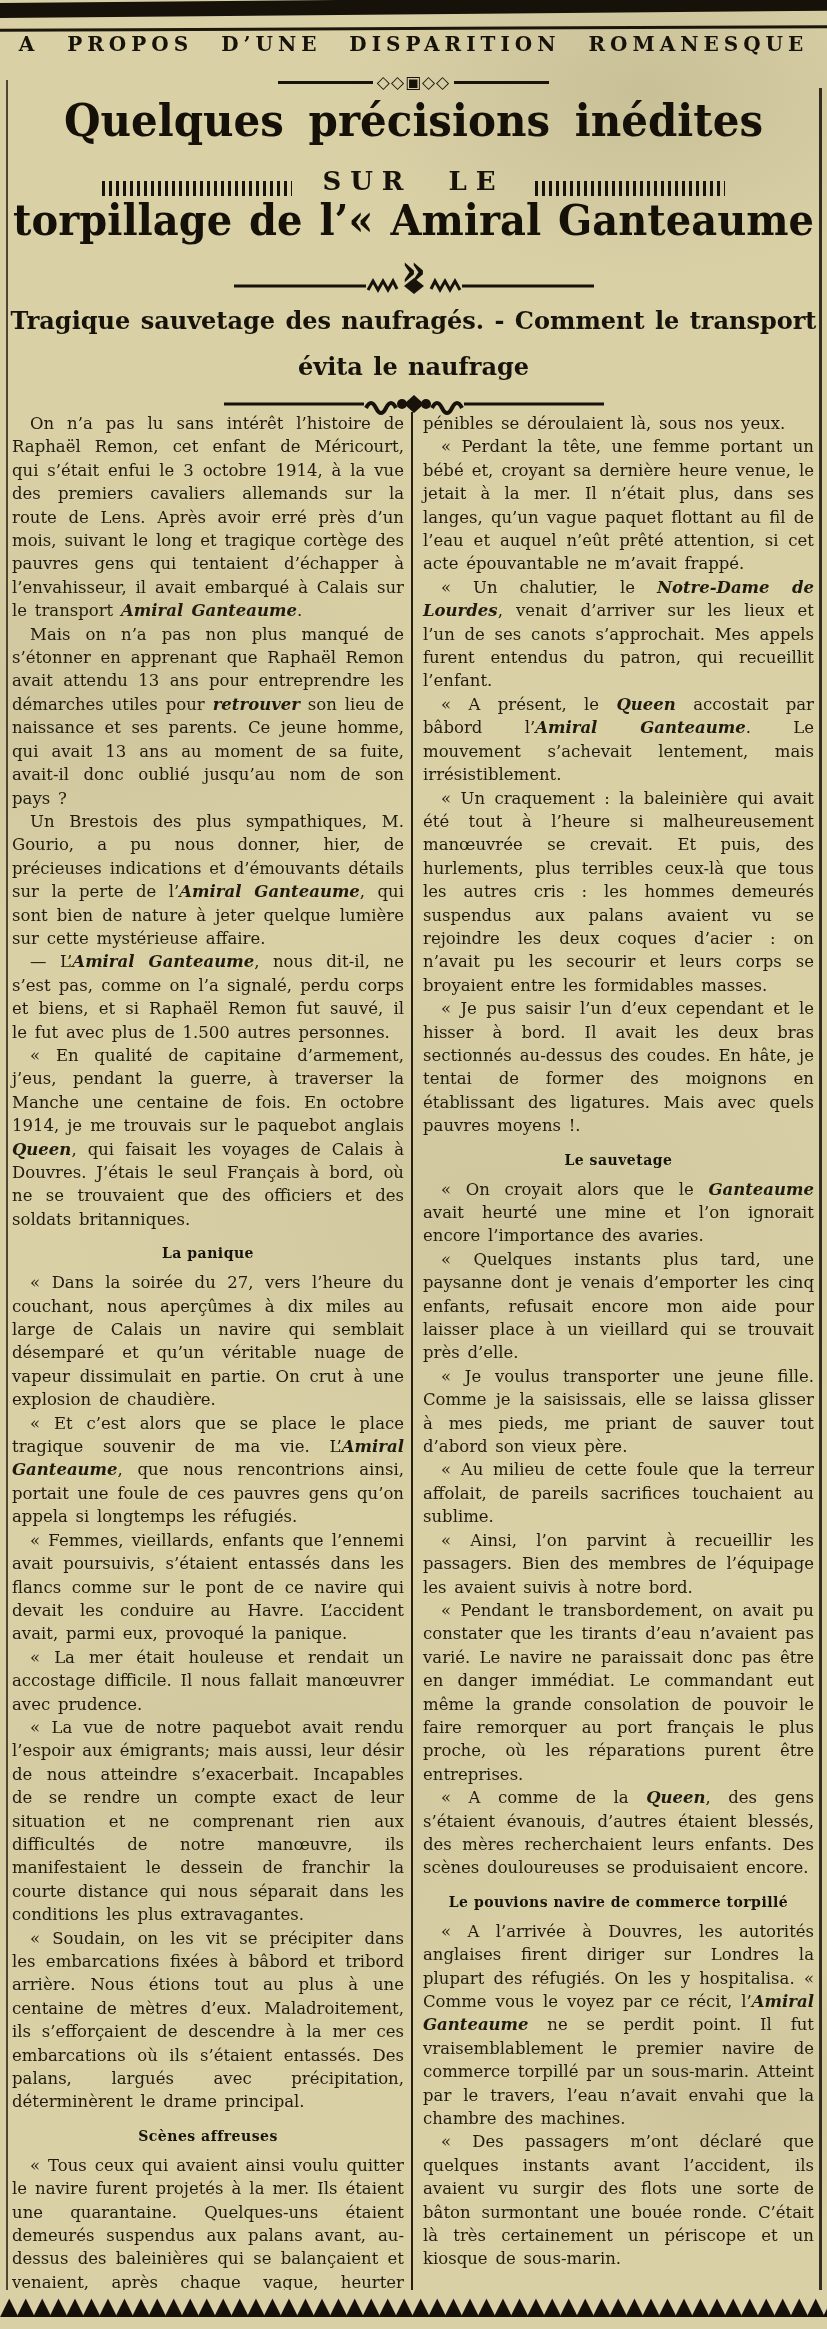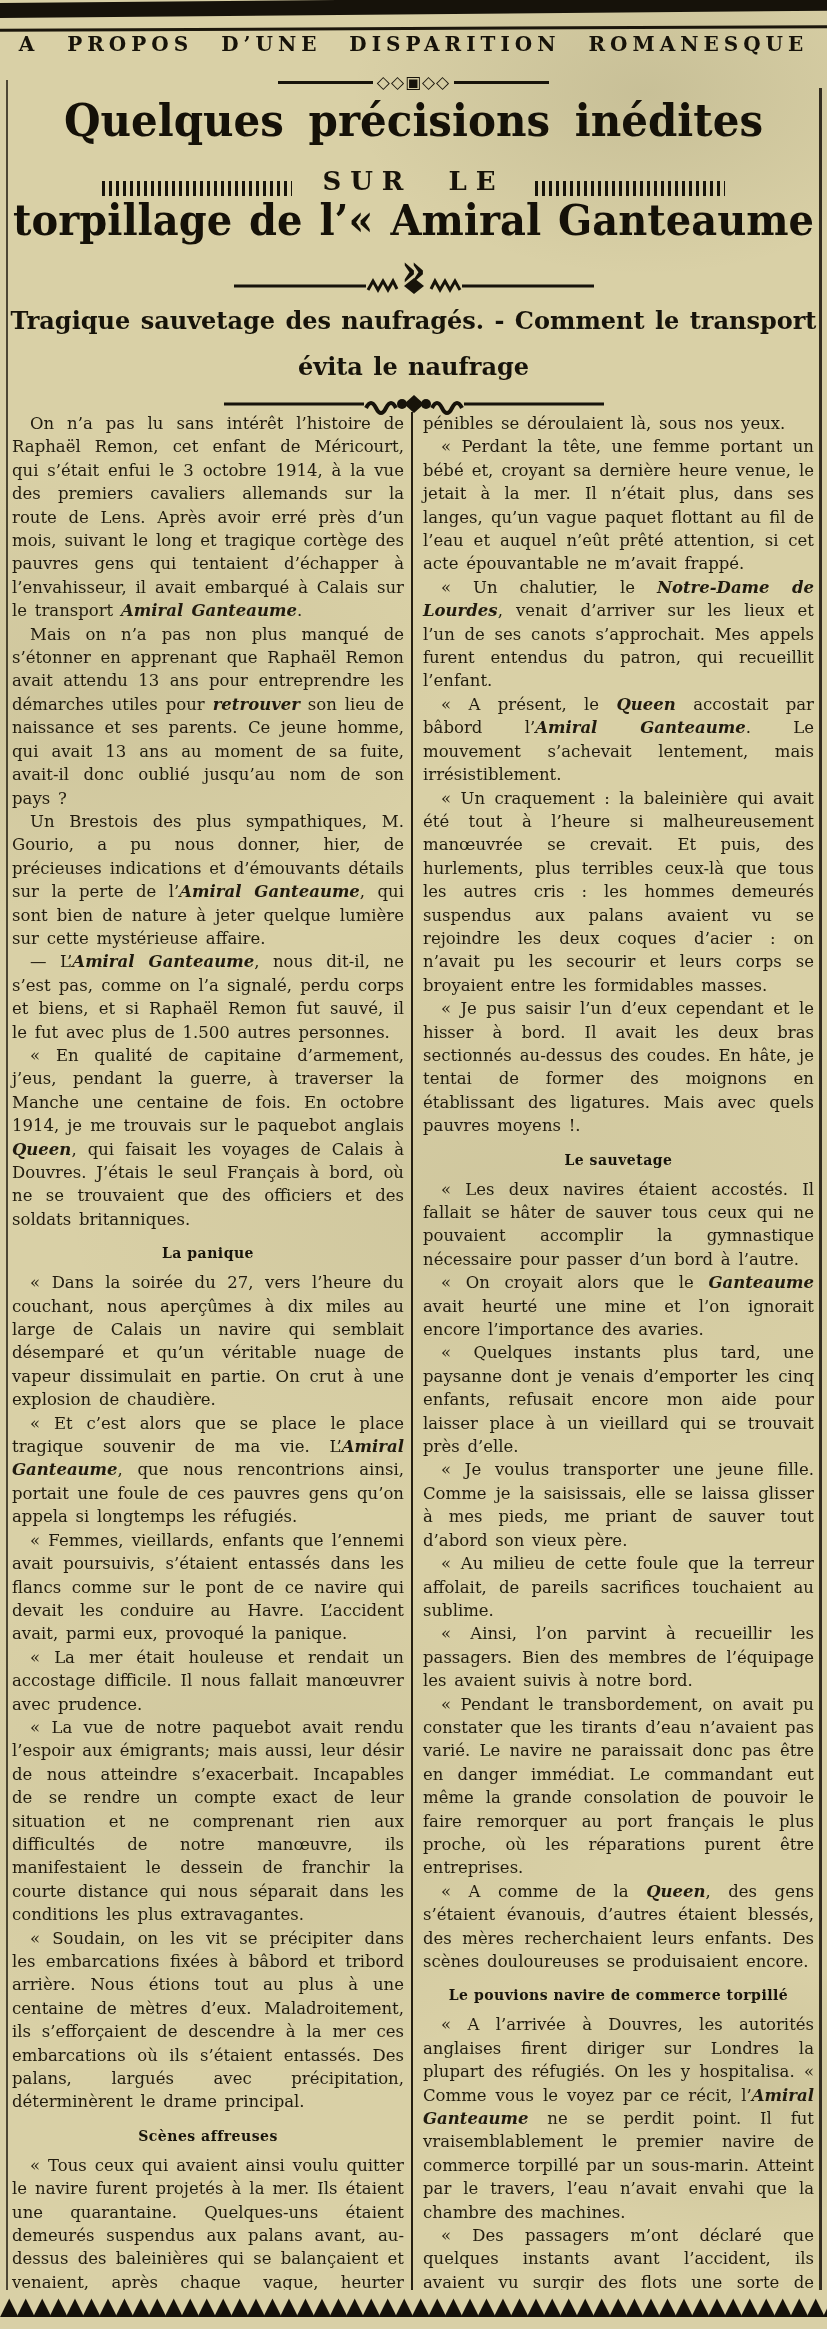--- a/index.html
+++ b/index.html
@@ -127,21 +127,20 @@
         <p><span>« Tous ceux qui avaient ainsi voulu quitter le navire furent projetés à la mer. Ils étaient une quarantaine. Quelques-uns étaient demeurés suspendus aux palans avant, au-dessus des baleinières qui se balançaient et venaient, après chaque vague, heurter violemment la coque d’acier.</span></p>
       </section>
     <section class="col col-right">
         <p class="noindent"><span>pénibles se déroulaient là, sous nos yeux.</span></p>
         <p><span>« Perdant la tête, une femme portant un bébé et, croyant sa dernière heure venue, le jetait à la mer. Il n’était plus, dans ses langes, qu’un vague paquet flottant au fil de l’eau et auquel n’eût prêté attention, si cet acte épouvantable ne m’avait frappé.</span></p>
         <p><span>« Un chalutier, le </span><i>Notre-Dame de Lourdes</i><span>, venait d’arriver sur les lieux et l’un de ses canots s’approchait. Mes appels furent entendus du patron, qui recueillit l’enfant.</span></p>
         <p><span>« A présent, le </span><i>Queen</i><span> accostait par bâbord l’</span><i>Amiral Ganteaume</i><span>. Le mouvement s’achevait lentement, mais irrésistiblement.</span></p>
         <p><span>« Un craquement : la baleinière qui avait été tout à l’heure si malheureusement manœuvrée se crevait. Et puis, des hurlements, plus terribles ceux-là que tous les autres cris : les hommes demeurés suspendus aux palans avaient vu se rejoindre les deux coques d’acier : on n’avait pu les secourir et leurs corps se broyaient entre les formidables masses.</span></p>
         <p><span>« Je pus saisir l’un d’eux cependant et le hisser à bord. Il avait les deux bras sectionnés au-dessus des coudes. En hâte, je tentai de former des moignons en établissant des ligatures. Mais avec quels pauvres moyens !.</span></p>
         <h3 class="col-heading">Le sauvetage</h3>
-        <p><span>« Les deux navires étaient accostés. Il fallait se hâter de sauver tous ceux qui ne pouvaient accomplir la gymnastique nécessaire pour passer d’un bord à l’autre.</span></p>
         <p><span>« On croyait alors que le </span><i>Ganteaume</i><span> avait heurté une mine et l’on ignorait encore l’importance des avaries.</span></p>
         <p><span>« Quelques instants plus tard, une paysanne dont je venais d’emporter les cinq enfants, refusait encore mon aide pour laisser place à un vieillard qui se trouvait près d’elle.</span></p>
         <p><span>« Je voulus transporter une jeune fille. Comme je la saisissais, elle se laissa glisser à mes pieds, me priant de sauver tout d’abord son vieux père.</span></p>
         <p><span>« Au milieu de cette foule que la terreur affolait, de pareils sacrifices touchaient au sublime.</span></p>
         <p><span>« Ainsi, l’on parvint à recueillir les passagers. Bien des membres de l’équipage les avaient suivis à notre bord.</span></p>
         <p><span>« Pendant le transbordement, on avait pu constater que les tirants d’eau n’avaient pas varié. Le navire ne paraissait donc pas être en danger immédiat. Le commandant eut même la grande consolation de pouvoir le faire remorquer au port français le plus proche, où les réparations purent être entreprises.</span></p>
         <p><span>« A comme de la </span><i>Queen</i><span>, des gens s’étaient évanouis, d’autres étaient blessés, des mères recherchaient leurs enfants. Des scènes douloureuses se produisaient encore.</span></p>
         <h3 class="col-heading">Le pouvions navire de commerce torpillé</h3>
         <p><span>« A l’arrivée à Douvres, les autorités anglaises firent diriger sur Londres la plupart des réfugiés. On les y hospitalisa. « Comme vous le voyez par ce récit, l’</span><i>Amiral Ganteaume</i><span> ne se perdit point. Il fut vraisemblablement le premier navire de commerce torpillé par un sous-marin. Atteint par le travers, l’eau n’avait envahi que la chambre des machines.</span></p>
         <p><span>« Des passagers m’ont déclaré que quelques instants avant l’accident, ils avaient vu surgir des flots une sorte de bâton surmontant une bouée ronde. C’était là très certainement un périscope et un kiosque de sous-marin.</span></p>

